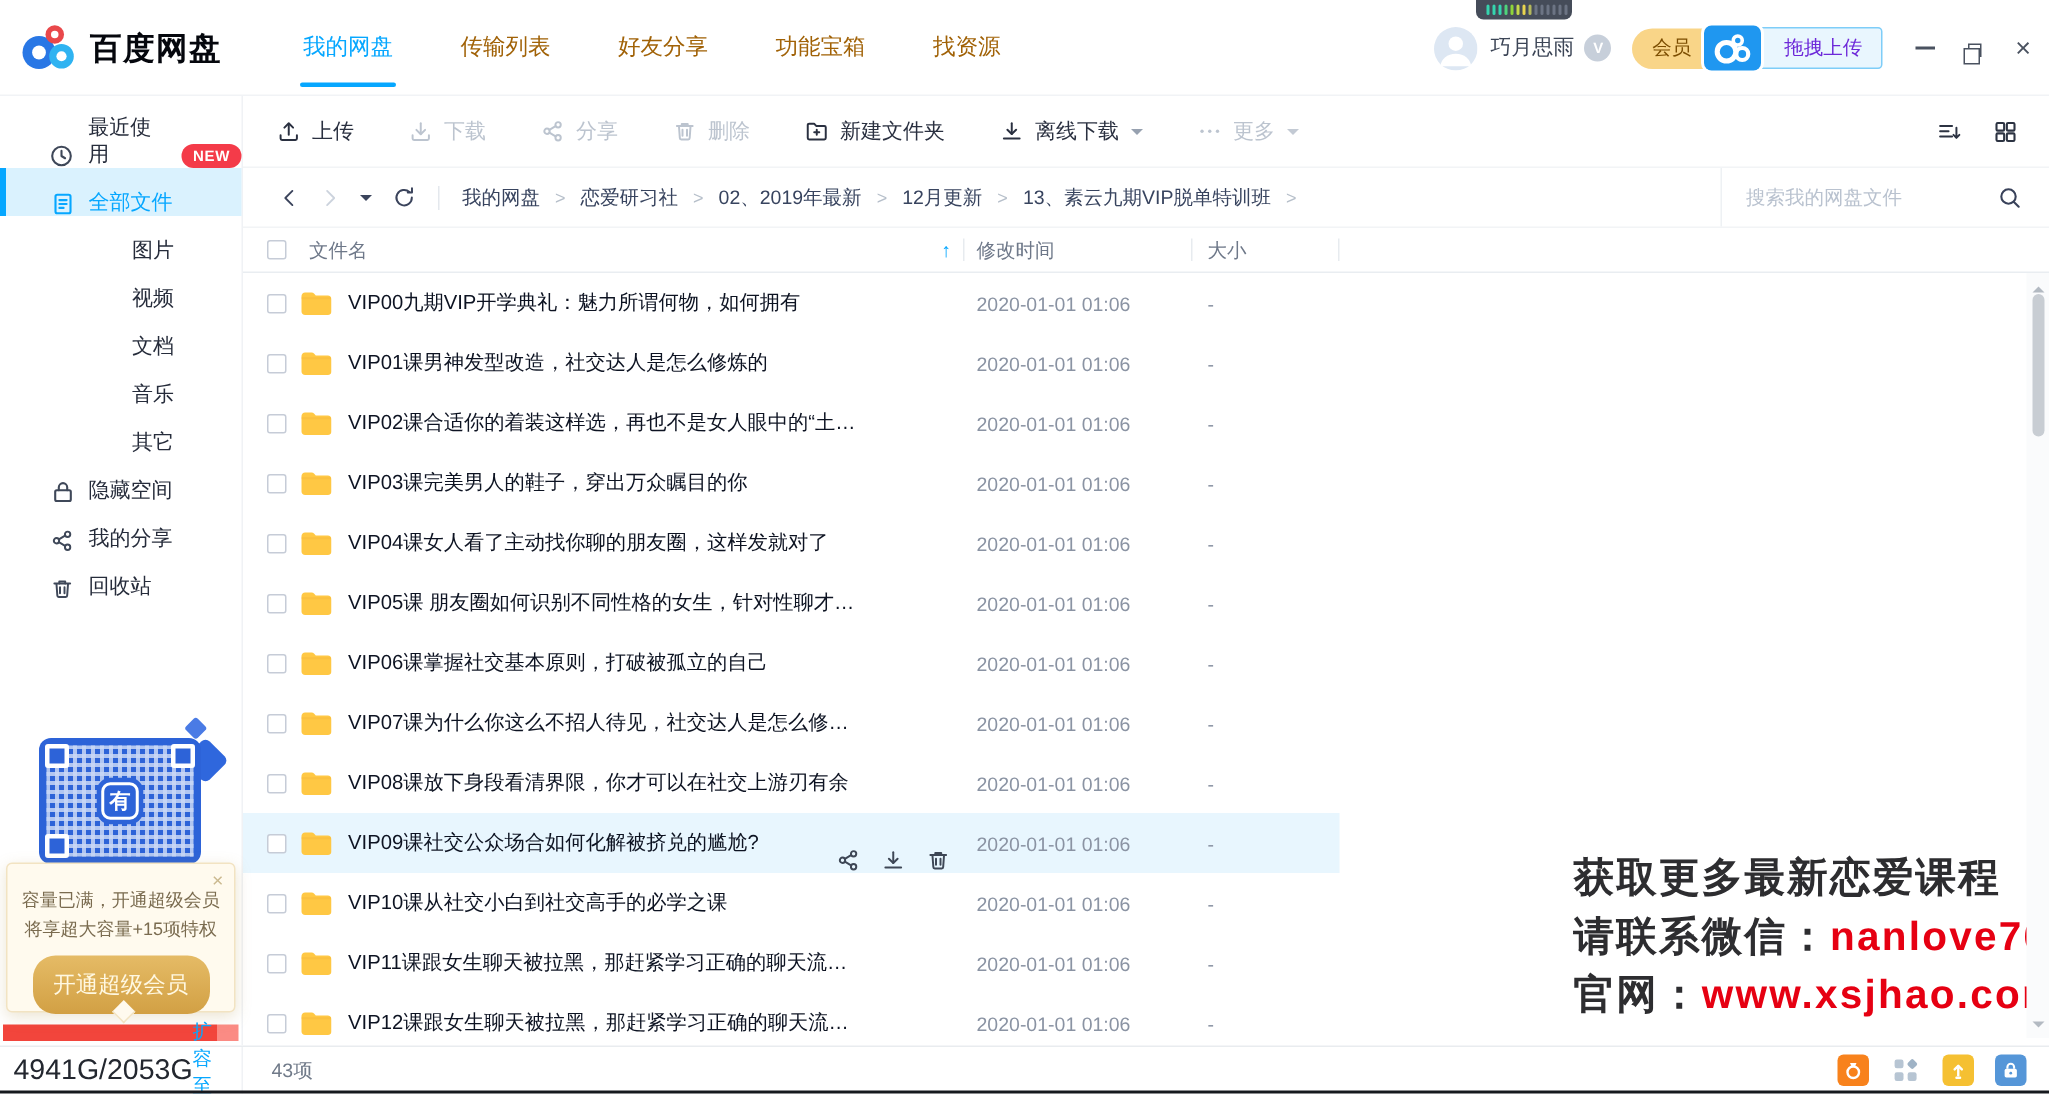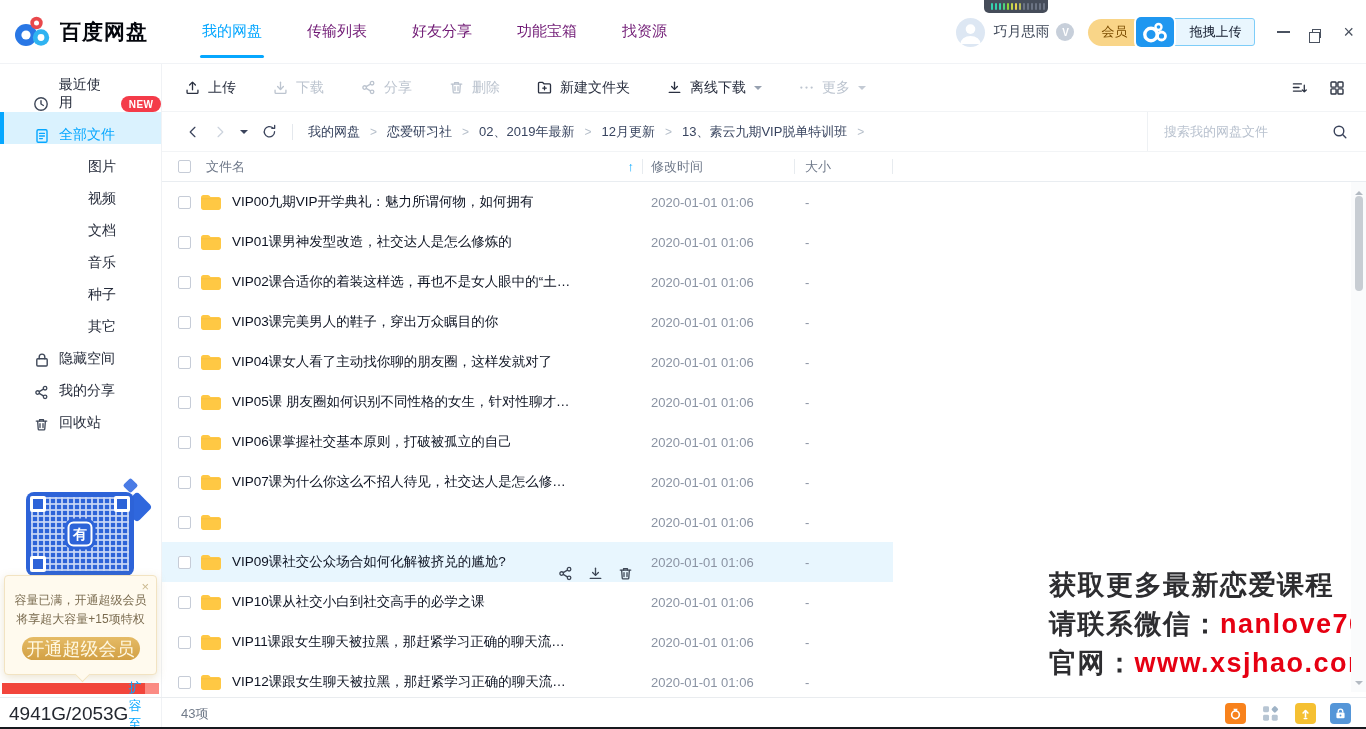--- a/index.html
+++ b/index.html
@@ -6,31 +6,31 @@
 *{margin:0;padding:0;box-sizing:border-box}
 html,body{width:1366px;height:729px;overflow:hidden;background:#fff;font-family:"Liberation Sans","DejaVu Sans",sans-serif}
 .window{position:absolute;inset:0;background:#fff}
 .icon{display:inline-flex;align-items:center;justify-content:center;line-height:0}
 svg{display:block}
 
 .topbar{position:absolute;top:0;left:0;right:0;height:64px;background:#fff;border-bottom:1px solid #f1f3f6;display:flex;align-items:center;z-index:4}
 .logo{display:flex;align-items:center;margin-left:14px}
 .logo-text{font-size:21px;font-weight:bold;color:#05070d;margin-left:9px;letter-spacing:1px}
 .main-nav{display:flex;height:100%;margin-left:54px}
-.nav-item{position:relative;display:flex;align-items:center;height:100%;margin-right:45px;font-size:15px;color:#701a75;cursor:pointer}
+.nav-item{position:relative;display:flex;align-items:center;height:100%;margin-right:45px;font-size:15px;color:#a16207;cursor:pointer}
 .nav-item.active{color:var(--accent)}
 .nav-item.active::after{content:"";position:absolute;left:-2px;right:-2px;bottom:5px;height:3px;border-radius:2px;background:var(--accent)}
 .level-meter{position:absolute;left:984px;top:0;width:64px;height:13px;background:#454c59;border-radius:0 0 5px 5px;display:flex;align-items:center;gap:2px;padding:0 7px;z-index:9}
 .mbar{width:2px;height:7px;border-radius:1px;flex:none}
 .user-area{position:absolute;right:12px;top:0;height:64px;display:flex;align-items:center}
 .user-name{font-size:14px;color:#3c4556;margin:0 7px 0 8px}
 .v-badge{width:18px;height:18px;border-radius:50%;background:#c7cfda;color:#fff;font-size:10px;font-weight:bold;display:flex;align-items:center;justify-content:center;margin-right:14px}
 .member-pill{height:27px;display:flex;align-items:center;background:var(--member-gold);color:#7c4d00;font-size:13px;padding:0 12px 0 13px;border-radius:14px 0 0 14px;cursor:pointer}
 .blue-logo{width:38px;height:30px;background:#1f97f0;border-radius:5px;display:flex;align-items:center;justify-content:center;margin:0 -3px;z-index:2;box-shadow:0 0 0 2px #fff;cursor:pointer}
-.drag-upload{height:28px;display:flex;align-items:center;padding:0 13px 0 17px;border:1px solid #7ecdf8;background:#e9f6fe;color:#0f172a;font-size:13px;border-radius:3px;cursor:pointer}
+.drag-upload{height:28px;display:flex;align-items:center;padding:0 13px 0 17px;border:1px solid #7ecdf8;background:#e9f6fe;color:#6d28d9;font-size:13px;border-radius:3px;cursor:pointer}
 .win-btn{margin-left:22px;color:#4a5260;display:flex;align-items:center;cursor:pointer}
 .win-min i{width:13px;height:2px;background:#4a5260;display:block}
 .win-restore i{width:9px;height:9px;border:1.4px solid #4a5260;display:block;position:relative;margin-top:2px;background:transparent}
 .win-restore i::after{content:"";position:absolute;left:-4.5px;top:2px;width:9px;height:9px;border:1.4px solid #4a5260;background:#fff}
 .win-close{font-size:18px;line-height:1}
 
 .sidebar{position:absolute;left:0;top:64px;width:162px;bottom:32px;background:#fff;border-right:1px solid #f0f2f5}
 .side-nav{padding-top:16px}
 .side-item{height:32px;display:flex;align-items:flex-end;padding-left:33px;font-size:14px;color:#262c3b;position:relative;cursor:pointer}
 .side-item .icon{width:17px;margin-right:9px;color:#3f4859}
@@ -46,21 +46,21 @@
 .e1{left:4px;top:4px}.e2{right:4px;top:4px}.e3{left:4px;bottom:4px}
 .qr-center{position:absolute;left:50%;top:50%;transform:translate(-50%,-50%);width:25px;height:25px;background:#2d63d8;border:2px solid #fff;box-shadow:0 0 0 3px #2d63d8;border-radius:6px;color:#fff;font-weight:bold;font-size:14px;display:flex;align-items:center;justify-content:center}
 .qr-cube{position:absolute;background:#2f67dd;transform:rotate(45deg)}
 .c1{right:-14px;top:4px;width:22px;height:22px;border-radius:4px}
 .c2{right:-2px;top:-12px;width:11px;height:11px;border-radius:2px;background:#4a7be5}
 .promo{position:absolute;left:4px;top:511px;width:153px;height:100px;background:#fffaee;border:1px solid #f2e3c2;border-radius:4px;box-shadow:0 3px 10px rgba(180,150,80,.25);z-index:3}
 .promo::after{content:"";position:absolute;left:72px;bottom:-6px;width:10px;height:10px;background:#fffaee;border-right:1px solid #f2e3c2;border-bottom:1px solid #f2e3c2;transform:rotate(45deg)}
 .promo-close{position:absolute;right:7px;top:3px;color:#cbb98f;font-size:13px;cursor:pointer}
 .promo p{text-align:center;font-size:12px;color:#7a6b4f;line-height:19px}
 .promo p:first-of-type{margin-top:15px}
-.promo-btn{display:block;margin:8px auto 0;width:118px;height:23px;border:none;border-radius:15px;background:linear-gradient(#e5bb66,#d2a044);color:#fff8e1;font-size:18px;font-family:Liberation Sans, sans-serif;cursor:pointer}
+.promo-btn{display:block;margin:8px auto 0;width:118px;height:39px;border:none;border-radius:15px;background:linear-gradient(#e5bb66,#d2a044);color:#fff8e1;font-size:15px;font-family:Liberation Sans, sans-serif;cursor:pointer}
 .cap-bar{position:absolute;left:2px;top:619px;width:157px;height:11px;background:linear-gradient(90deg,var(--storage-red) 0 91%,#fb8b84 91%)}
 
 .content{position:absolute;left:162px;top:64px;right:0;bottom:32px;background:#fff;overflow:hidden}
 .toolbar{position:relative;height:48px;border-bottom:1px solid #f2f4f6;display:flex;align-items:center;padding-left:23px}
 .tb{display:flex;align-items:center;margin-right:37px;font-size:14px;color:#2a3040;cursor:pointer}
 .tb .icon{margin-right:8px;color:#2a3040}
 .tb.disabled{color:#bcc4cf}
 .tb.disabled .icon{color:#bcc4cf}
 .caret{width:0;height:0;border:4.5px solid transparent;border-top-color:#97a1b0;margin-left:8px;transform:translateY(2px)}
 .tb.disabled .caret{border-top-color:#c3cad4}
@@ -213,23 +213,20 @@
         <div class="side-item indent">
           <span>视频</span>
         </div>
         <div class="side-item indent">
           <span>文档</span>
         </div>
         <div class="side-item indent">
           <span>音乐</span>
         </div>
         <div class="side-item indent">
-          <span>种子</span>
-        </div>
-        <div class="side-item indent">
           <span>其它</span>
         </div>
         <div class="side-item">
           <span class="icon">
             <svg width="16" height="16" viewBox="0 0 16 16" fill="none" stroke="currentColor" stroke-width="1.4" stroke-linecap="round" stroke-linejoin="round">
               <rect x="2.8" y="6.8" width="10.4" height="7.2" rx="1"></rect>
               <path d="M5.2 6.8V4.9a2.8 2.8 0 0 1 5.6 0v1.9"></path>
             </svg>
           </span>
           <span>隐藏空间</span>
@@ -539,20 +536,21 @@
         </div>
         <div class="row">
           <div class="cell-name">
             <span class="cb"></span>
             <span class="icon">
               <svg width="21" height="17" viewBox="0 0 21 17">
                 <path d="M1 3.4C1 2.1 2.1 1 3.4 1h4.3c.7 0 1.3.3 1.8.8l1 1.2h8.1c1.3 0 2.4 1.1 2.4 2.4v8.2c0 1.3-1.1 2.4-2.4 2.4H3.4C2.1 16 1 14.9 1 13.6z" fill="#FFC844"></path>
                 <path d="M1 4.2h19.6v1.3H1z" fill="#f3b53a" opacity=".45"></path>
               </svg>
             </span>
+            <span class="fname">VIP08课放下身段看清界限，你才可以在社交上游刃有余</span>
           </div>
           <div class="cell-date">2020-01-01 01:06</div>
           <div class="cell-size">-</div>
         </div>
         <div class="row hover">
           <div class="cell-name">
             <span class="cb"></span>
             <span class="icon">
               <svg width="21" height="17" viewBox="0 0 21 17">
                 <path d="M1 3.4C1 2.1 2.1 1 3.4 1h4.3c.7 0 1.3.3 1.8.8l1 1.2h8.1c1.3 0 2.4 1.1 2.4 2.4v8.2c0 1.3-1.1 2.4-2.4 2.4H3.4C2.1 16 1 14.9 1 13.6z" fill="#FFC844"></path>

